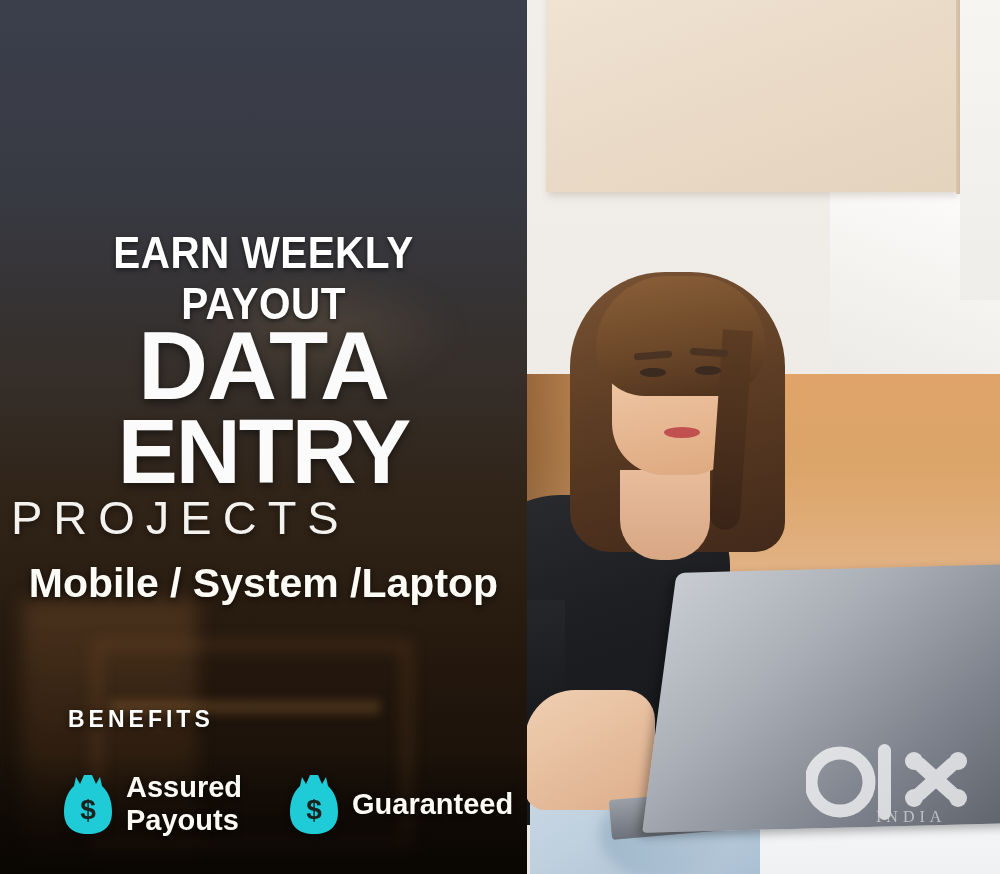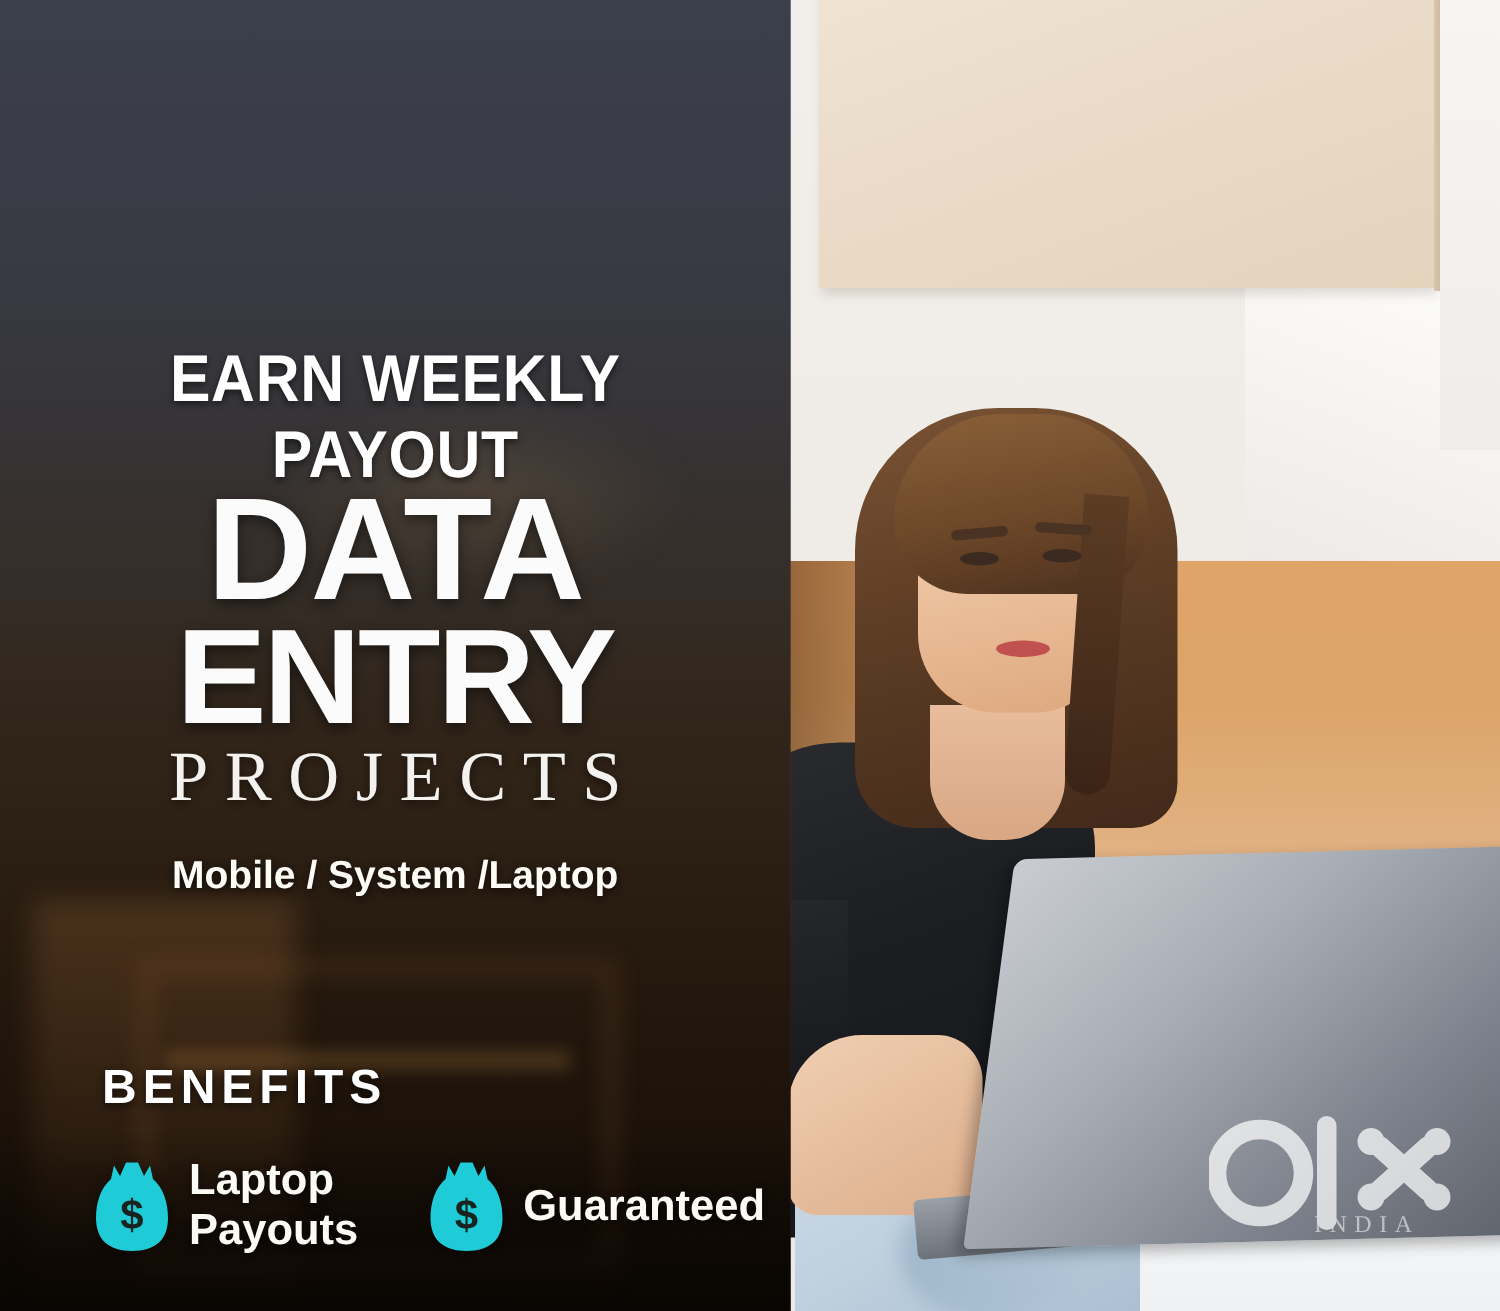--- a/index.html
+++ b/index.html
@@ -217,38 +217,37 @@
   .big{
     position:absolute;left:0;width:527px;text-align:center;
     color:#fbfbfb;font-weight:bold;
     letter-spacing:-1px;
     text-shadow:0 3px 9px rgba(0,0,0,.5);
   }
   .big-data{top:283px;font-size:97px;line-height:97px;}
   .big-entry{top:373px;font-size:90px;line-height:90px;letter-spacing:-2px;}
 
   .projects{
-    position:absolute;left:0;top:459px;width:527px;text-align:center;
+    position:absolute;left:0;top:459px;width:527px;
     color:#f4f2ef;font-size:47px;line-height:50px;
     font-weight:300;letter-spacing:11px;
     text-indent:11px;
     text-shadow:0 2px 6px rgba(0,0,0,.5);
-    font-family:Liberation Serif, serif;
   }
 
   .sub{
     position:absolute;left:0;top:531px;width:527px;text-align:center;
-    color:#fdfbf6;font-weight:bold;font-size:26px;line-height:36px;
+    color:#fdfbf6;font-weight:bold;font-size:41px;line-height:36px;
     text-shadow:0 2px 6px rgba(0,0,0,.65);
   }
   .sub span{display:block;}
 
   .benefits{
     position:absolute;left:68px;top:672px;
-    color:#fff;font-weight:bold;font-size:32px;letter-spacing:4px;
+    color:#fff;font-weight:bold;font-size:23px;letter-spacing:4px;
     text-shadow:0 2px 6px rgba(0,0,0,.6);
   }
 
   .benefit-row{position:absolute;left:62px;top:737px;display:flex;align-items:center;gap:0;z-index:13;}
   .benefit{display:flex;align-items:center;gap:12px;}
   .benefit + .benefit{margin-left:46px;}
   .bag{width:52px;height:64px;flex:0 0 52px;}
   .bag svg{width:100%;height:100%;display:block;filter:drop-shadow(0 2px 4px rgba(0,0,0,.45));}
   .benefit-text{
     color:#fcfaf5;font-weight:bold;font-size:29px;line-height:33px;
@@ -341,21 +340,21 @@
     <div class="benefit-row">
 
       <div class="benefit">
         <span class="bag">
           <svg viewBox="0 0 52 64" xmlns="http://www.w3.org/2000/svg">
             <path d="M22 3 L18 12 L14 5 L12 14 C5 20 2 30 2 40 C2 54 10 62 26 62 C42 62 50 54 50 40 C50 30 47 20 40 14 L38 5 L34 12 L30 3 Z" fill="#1ecbd6"></path>
             <text x="26" y="47" text-anchor="middle" font-size="28" font-weight="bold" font-family="Liberation Sans, sans-serif" fill="#16231f">$</text>
           </svg>
         </span>
         <span class="benefit-text">
-          <span>Laptop</span>
+          <span>Assured</span>
           <span>Payouts</span>
         </span>
       </div>
 
       <div class="benefit">
         <span class="bag">
           <svg viewBox="0 0 52 64" xmlns="http://www.w3.org/2000/svg">
             <path d="M22 3 L18 12 L14 5 L12 14 C5 20 2 30 2 40 C2 54 10 62 26 62 C42 62 50 54 50 40 C50 30 47 20 40 14 L38 5 L34 12 L30 3 Z" fill="#1ecbd6"></path>
             <text x="26" y="47" text-anchor="middle" font-size="28" font-weight="bold" font-family="Liberation Sans, sans-serif" fill="#16231f">$</text>
           </svg>

